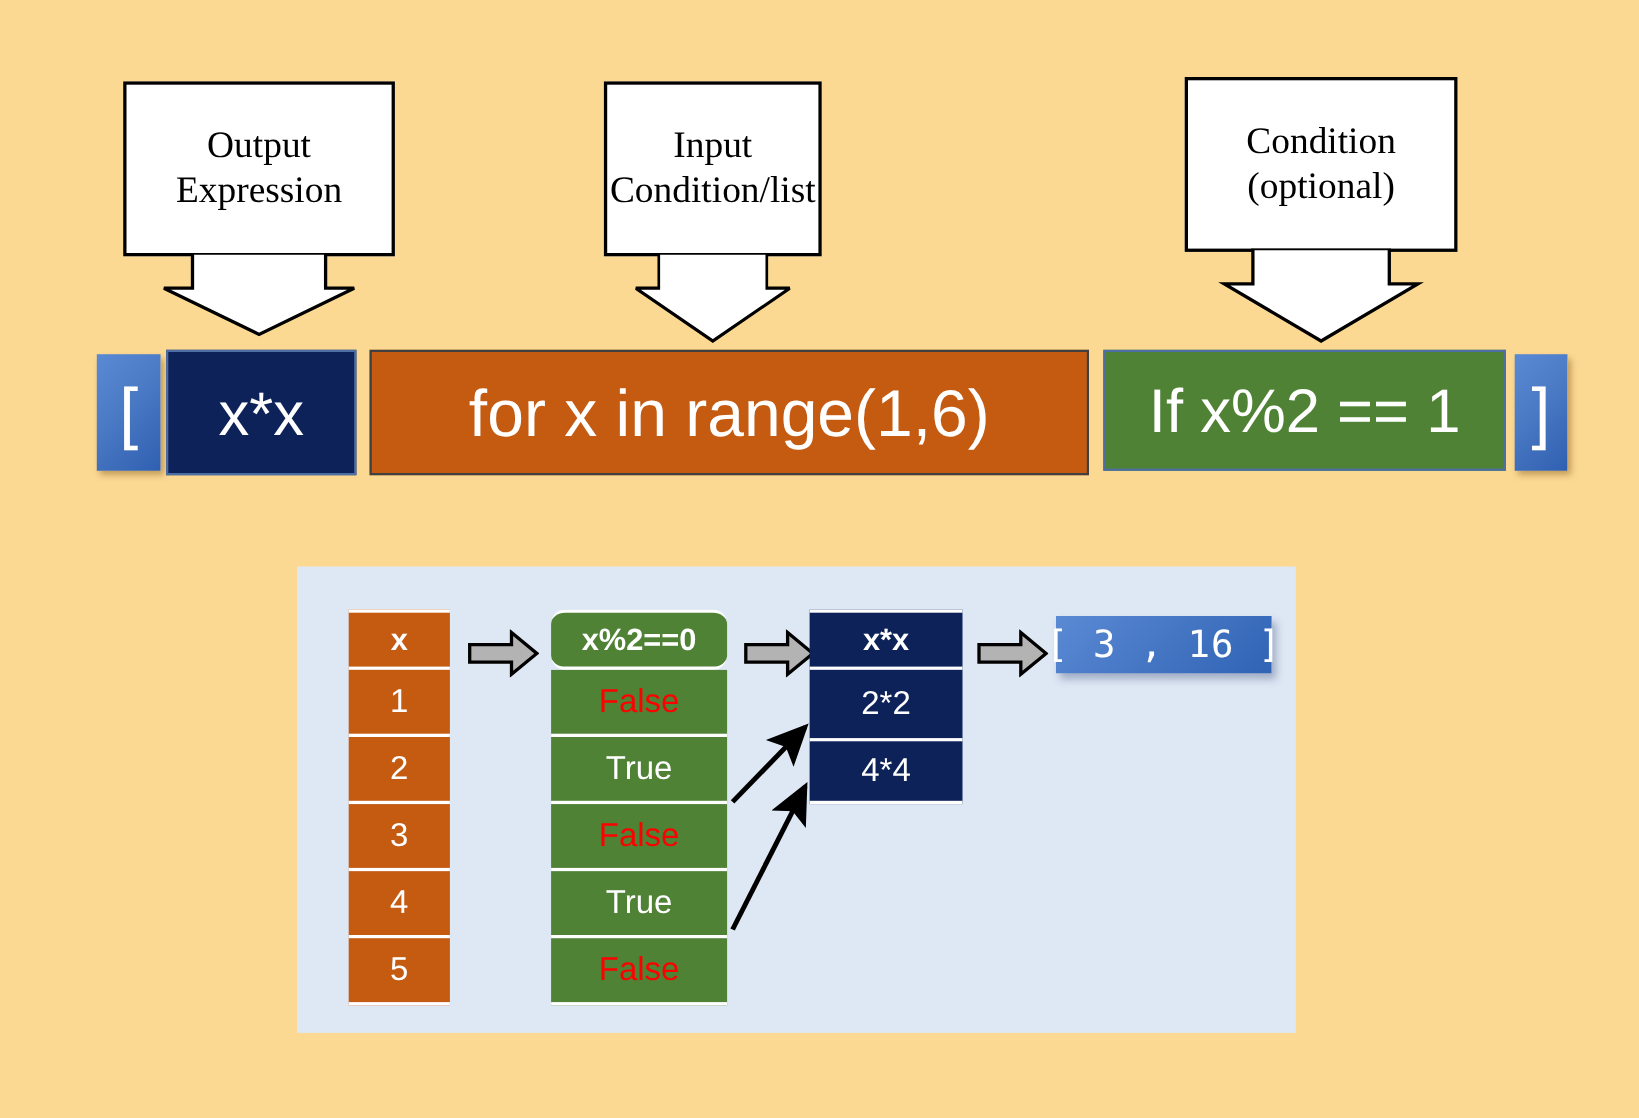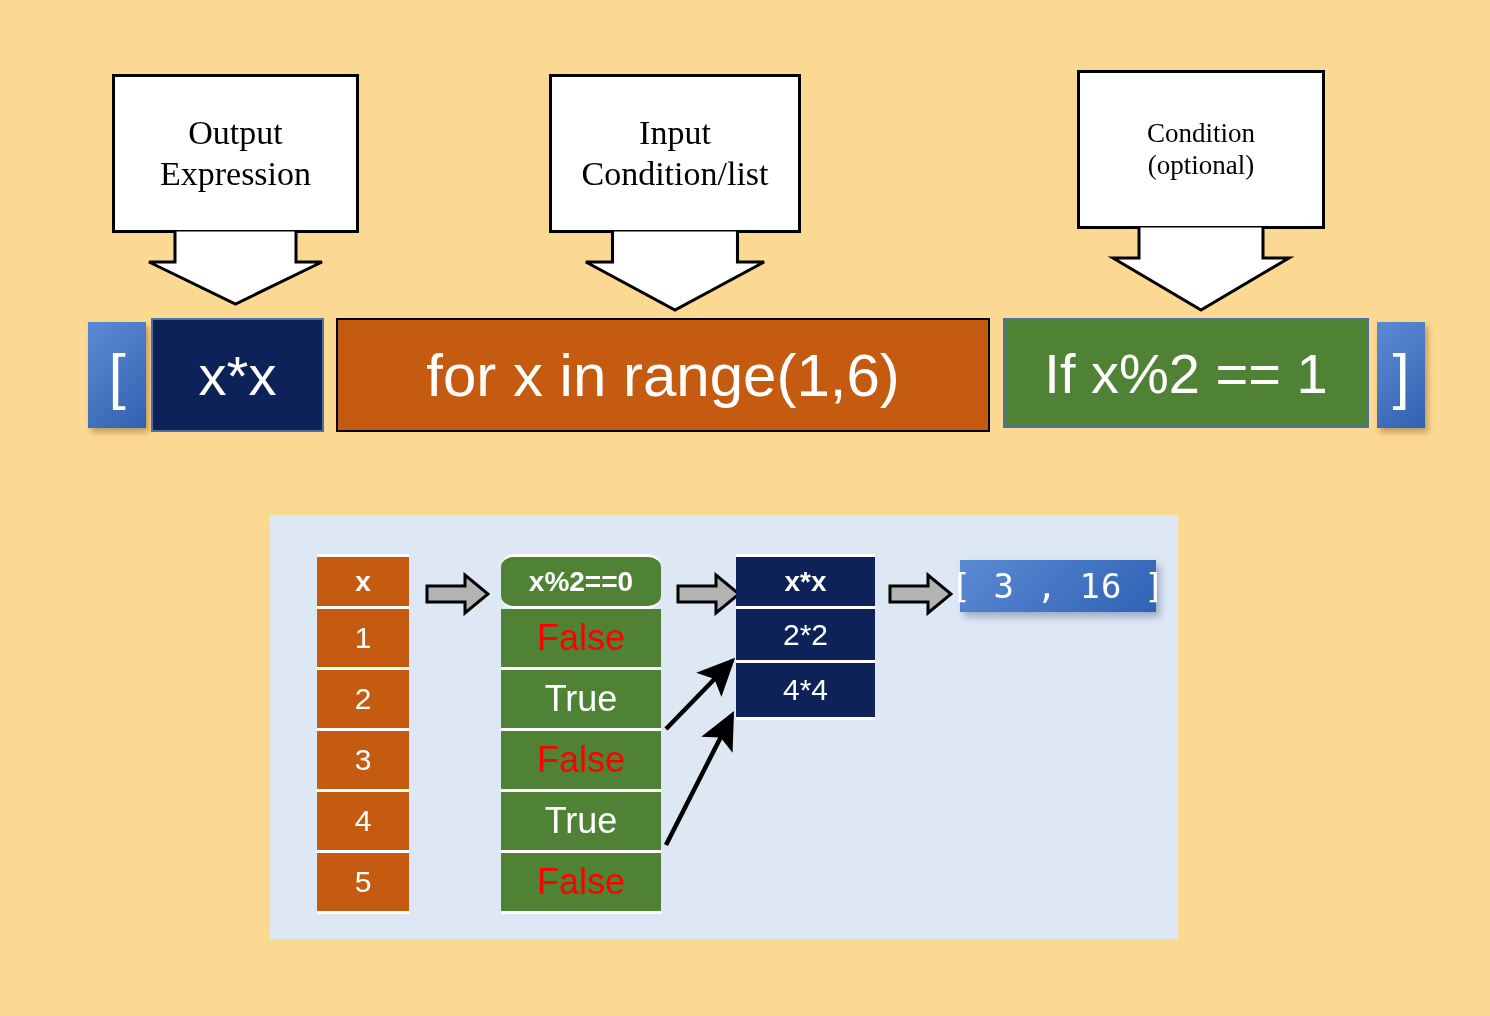--- a/index.html
+++ b/index.html
@@ -70,21 +70,21 @@
     font-size: 62px;
     font-weight: 400;
   }
   .seg-output {
     background: #0d2259;
     border: 2px solid #4e6fa3;
     font-size: 56px;
   }
   .seg-loop {
     background: #c55a11;
-    border: 2px solid #000000;
+    border: 2px solid #404040;
     font-size: 60px;
   }
   .seg-cond {
     background: #4f8235;
     border: 2px solid #4e6fa3;
     font-size: 56px;
   }
 
   
   #flow-panel {
@@ -107,21 +107,21 @@
     align-items: center;
     justify-content: center;
     color: #ffffff;
     white-space: nowrap;
     border-bottom: 3px solid #ffffff;
     border-top: 3px solid #ffffff;
   }
   .cell:not(:first-child) { border-top: none; }
 
   .col-x .cell { background: #c55a11; font-size: 30px; }
-  .col-cond .cell { background: #4f8235; font-size: 36px; }
+  .col-cond .cell { background: #4f8235; font-size: 30px; }
   .col-expr .cell { background: #0d2259; font-size: 30px; }
 
   .cell.hdr { font-weight: bold; font-size: 28px; }
   .cell.falseval { color: #ff0000; }
 
   .blockarrow {
     position: absolute;
   }
   .blockarrow svg { display:block; width:100%; height:100%; }
 
@@ -158,34 +158,34 @@
       <span class="ln">Output</span>
       <span class="ln">Expression</span>
     </div>
     <div class="carrow" style="top:156px; height:76px;">
       <svg viewBox="0 0 247 76" preserveAspectRatio="none">
         <path d="M 63 0 L 63 32 L 37 32 L 123.5 74 L 210 32 L 184 32 L 184 0 Z" fill="#ffffff" stroke="#000000" stroke-width="3"></path>
       </svg>
     </div>
   </div>
 
-  <div class="callout" style="left:549px; top:74px; width:252px; height:238px;">
+  <div class="callout" style="left:549px; top:74px; width:198px; height:238px;">
     <div class="cbox" style="height:159px; font-size:34px;">
       <span class="ln">Input</span>
       <span class="ln">Condition/list</span>
     </div>
     <div class="carrow" style="top:156px; height:82px;">
       <svg viewBox="0 0 246 82" preserveAspectRatio="none">
         <path d="M 62 0 L 62 32 L 36 32 L 123 80 L 210 32 L 184 32 L 184 0 Z" fill="#ffffff" stroke="#000000" stroke-width="3"></path>
       </svg>
     </div>
   </div>
 
   <div class="callout" style="left:1077px; top:70px; width:248px; height:242px;">
-    <div class="cbox" style="height:159px; font-size:27px;">
+    <div class="cbox" style="height:159px; font-size:34px;">
       <span class="ln">Condition</span>
       <span class="ln">(optional)</span>
     </div>
     <div class="carrow" style="top:156px; height:86px;">
       <svg viewBox="0 0 248 86" preserveAspectRatio="none">
         <path d="M 62 0 L 62 32 L 36 32 L 124 84 L 212 32 L 186 32 L 186 0 Z" fill="#ffffff" stroke="#000000" stroke-width="3"></path>
       </svg>
     </div>
   </div>
 
@@ -236,21 +236,21 @@
     </div>
 
     <div class="blockarrow" style="left:406px; top:57px; width:65px; height:44px;">
       <svg viewBox="0 0 65 44">
         <path d="M 2 14 L 40 14 L 40 3 L 63 22 L 40 41 L 40 30 L 2 30 Z" fill="#b3b3b3" stroke="#000000" stroke-width="3" stroke-linejoin="miter"></path>
       </svg>
     </div>
 
     <div class="col col-expr" style="left:466px; top:39px; width:139px;">
       <div class="cell hdr" style="height:55px;">x*x</div>
-      <div class="cell" style="height:54px;">2*2</div>
+      <div class="cell" style="height:65px;">2*2</div>
       <div class="cell" style="height:57px;">4*4</div>
     </div>
 
     <div class="blockarrow" style="left:618px; top:57px; width:65px; height:44px;">
       <svg viewBox="0 0 65 44">
         <path d="M 2 14 L 40 14 L 40 3 L 63 22 L 40 41 L 40 30 L 2 30 Z" fill="#b3b3b3" stroke="#000000" stroke-width="3" stroke-linejoin="miter"></path>
       </svg>
     </div>
 
     <div id="result-box" style="left:690px; top:45px; width:196px; height:52px;">

